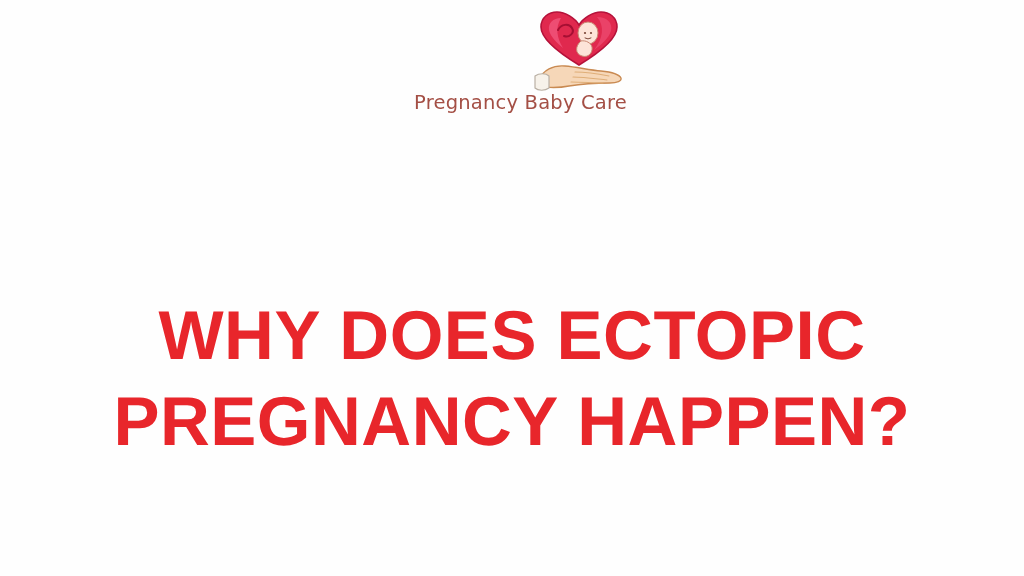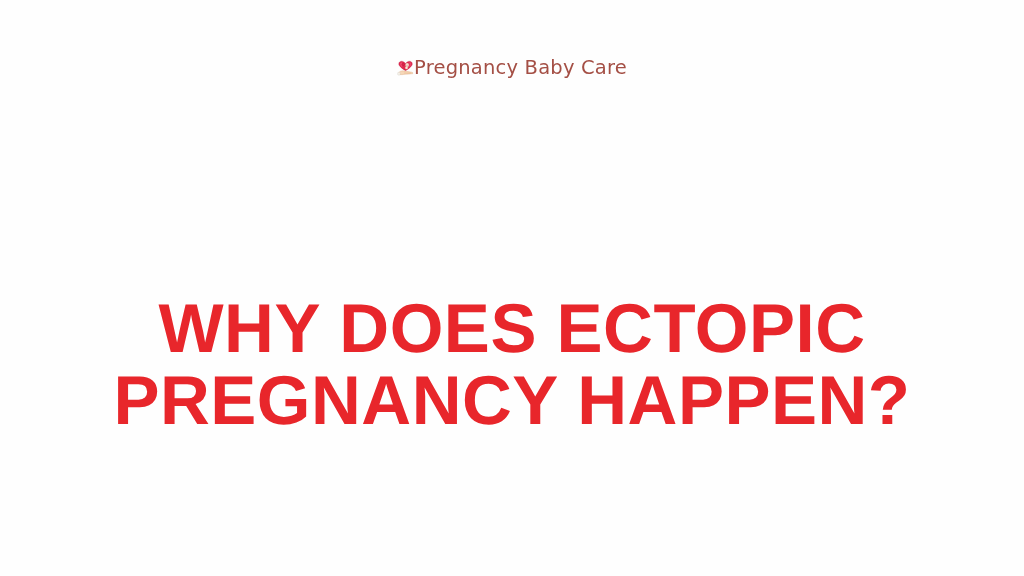--- a/index.html
+++ b/index.html
@@ -20,27 +20,27 @@
     height: 576px;
     background: #fefefe;
     display: flex;
     flex-direction: column;
     align-items: center;
   }
 
   
   .brand-logo {
     position: absolute;
-    top: 26px;
+    top: 8px;
     left: 50%;
     transform: translateX(-50%);
     width: 230px;
     display: flex;
-    flex-direction: row;
-    align-items: center;
+    flex-direction: column;
+    align-items: flex-end;
   }
 
   .logo-mark {
     width: 96px;
     height: 84px;
     position: relative;
     display: block;
   }
 
   .logo-wordmark {
@@ -58,21 +58,21 @@
   .headline {
     position: absolute;
     top: 247px;
     left: 0;
     width: 1024px;
     text-align: center;
     color: #e8262b;
     font-family: "Liberation Sans", sans-serif;
     font-weight: bold;
     font-size: 69px;
-    line-height: 72px;
+    line-height: 86px;
     letter-spacing: 0.5px;
     white-space: pre-line;
     text-rendering: geometricPrecision;
   }
 </style>
 </head>
 <body>
 
 <div class="slide">
 

